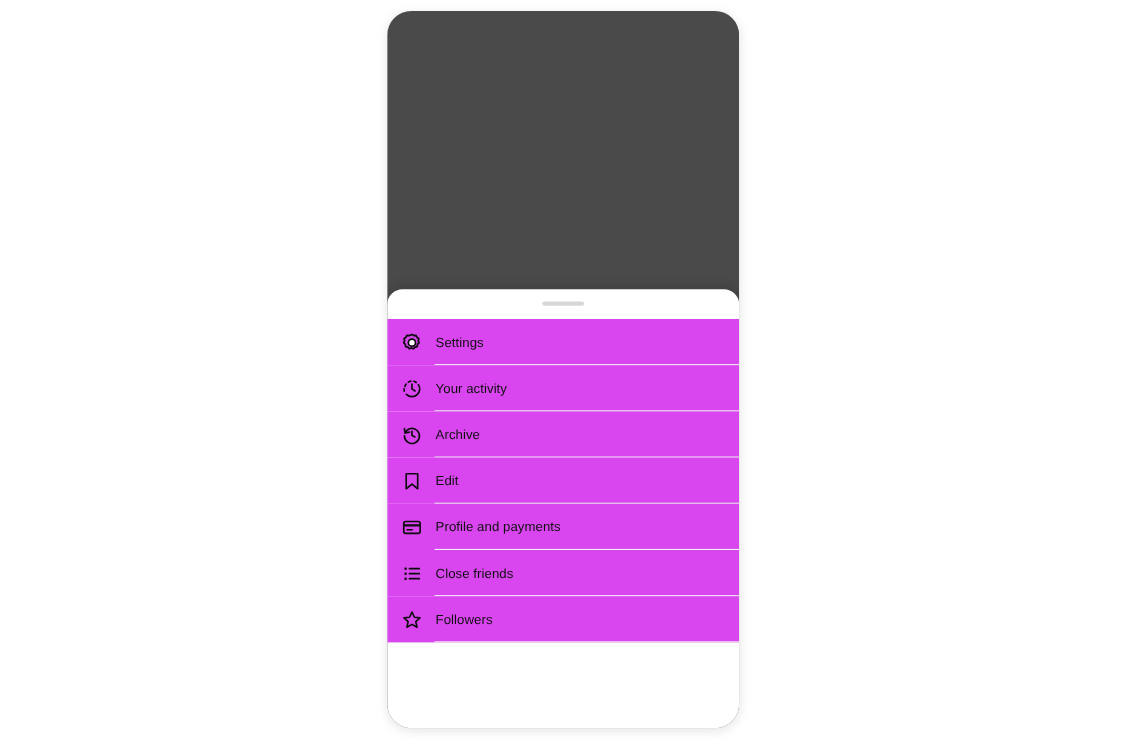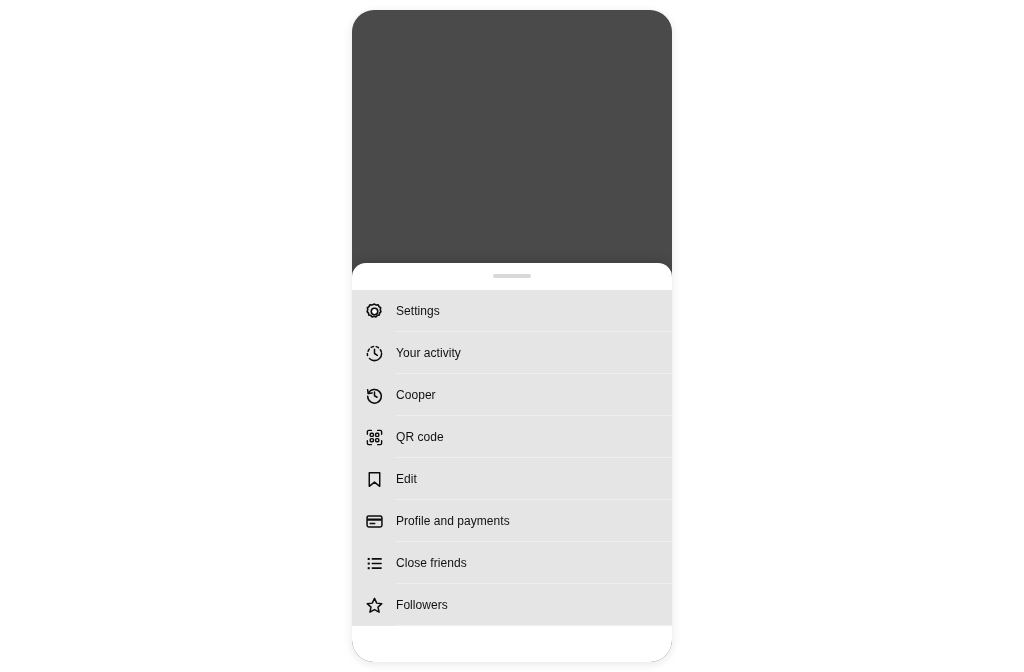--- a/index.html
+++ b/index.html
@@ -272,21 +272,21 @@
     background: #d8d8d8;
   }
 
   .menu-list { padding: 0; }
   .menu-item {
     display: flex;
     align-items: center;
     height: 42px;
     padding: 0 0 0 11px;
     position: relative;
-    background: #e5e5e5;
+    background: #d946ef;
   }
   .menu-item .divider {
     position: absolute;
     left: 43px;
     right: 0;
     bottom: 0;
     height: 1px;
     background: #efefef;
   }
   .menu-icon {
@@ -427,40 +427,24 @@
         </div>
 
         <div class="menu-item">
           <span class="menu-icon">
             <svg width="19" height="19" viewBox="0 0 24 24" fill="none" stroke="#0d0d0d" stroke-width="1.9" stroke-linecap="round" stroke-linejoin="round">
               <path d="M4.2 9.4A8.6 8.6 0 1 1 3.4 13"></path>
               <polyline points="3.3,4.6 4.1,9.6 9.1,8.7"></polyline>
               <polyline points="12,7.6 12,12.3 15.3,14.2"></polyline>
             </svg>
           </span>
-          <span class="menu-label">Cooper</span>
-          <span class="divider"></span>
-        </div>
-
-        <div class="menu-item">
-          <span class="menu-icon">
-            <svg width="19" height="19" viewBox="0 0 24 24" fill="none" stroke="#0d0d0d" stroke-width="1.8" stroke-linecap="round" stroke-linejoin="round">
-              <path d="M3 8V4.6A1.6 1.6 0 0 1 4.6 3H8"></path>
-              <path d="M16 3h3.4A1.6 1.6 0 0 1 21 4.6V8"></path>
-              <path d="M21 16v3.4a1.6 1.6 0 0 1-1.6 1.6H16"></path>
-              <path d="M8 21H4.6A1.6 1.6 0 0 1 3 19.4V16"></path>
-              <rect x="6.6" y="6.6" width="4" height="4" rx="1.2"></rect>
-              <rect x="13.4" y="6.6" width="4" height="4" rx="1.2"></rect>
-              <rect x="6.6" y="13.4" width="4" height="4" rx="1.2"></rect>
-              <rect x="13.4" y="13.4" width="4" height="4" rx="1.2"></rect>
-            </svg>
-          </span>
-          <span class="menu-label">QR code</span>
-          <span class="divider"></span>
-        </div>
+          <span class="menu-label">Archive</span>
+          <span class="divider"></span>
+        </div>
+
 
         <div class="menu-item">
           <span class="menu-icon">
             <svg width="19" height="19" viewBox="0 0 24 24" fill="none" stroke="#0d0d0d" stroke-width="1.9" stroke-linejoin="round">
               <path d="M5.4 3.4h13.2v17.2L12 15.3l-6.6 5.3z"></path>
             </svg>
           </span>
           <span class="menu-label">Edit</span>
           <span class="divider"></span>
         </div>

